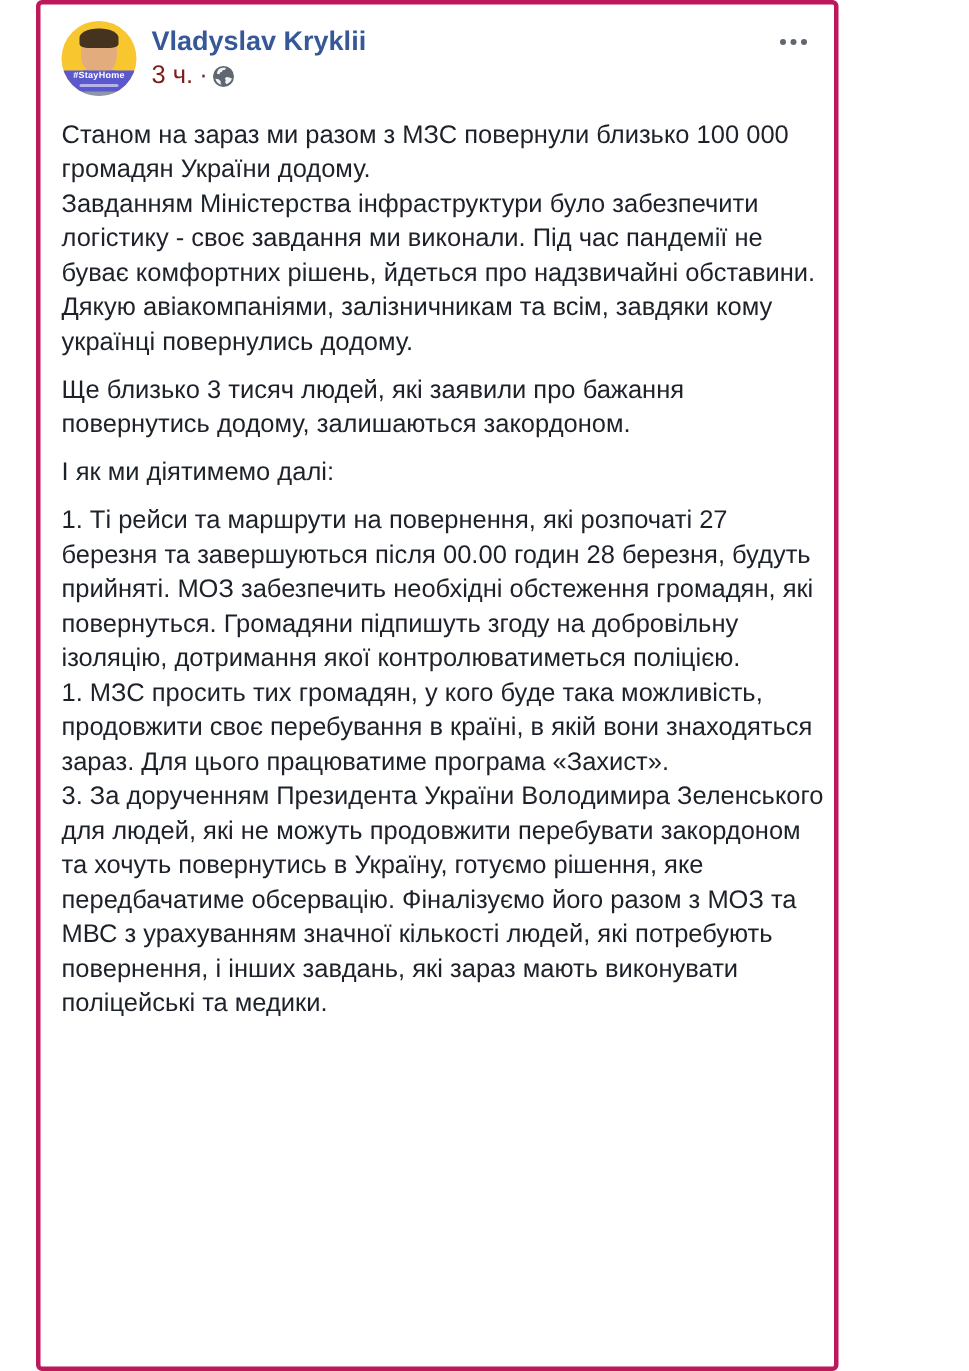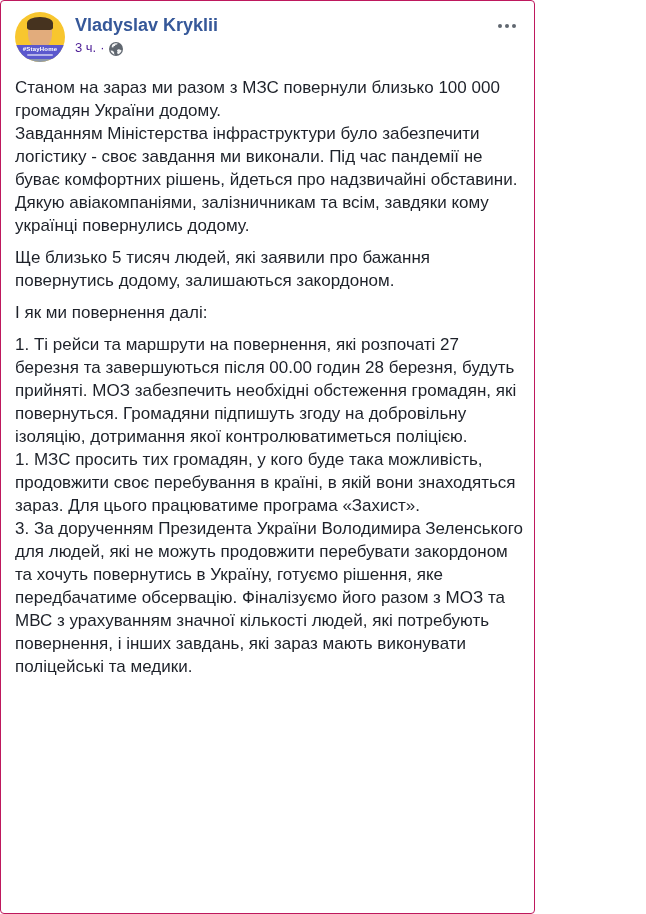--- a/index.html
+++ b/index.html
@@ -5,23 +5,24 @@
   * { box-sizing: border-box; margin: 0; padding: 0; }
   html, body { background: #ffffff; }
   body {
     font-family: "Liberation Sans", "DejaVu Sans", sans-serif;
     width: 646px;
   }
   .fb-card {
     width: 535px;
     height: 914px;
     background: #ffffff;
-    border: 1px solid #be185d;
+    border: 3px solid #be185d;
     border-radius: 4px;
     overflow: hidden;
+    margin-left: 24px;
   }
   
   .post-header {
     display: flex;
     align-items: flex-start;
     padding: 11px 16px 0 14px;
   }
   .avatar {
     position: relative;
     width: 50px;
@@ -84,22 +85,22 @@
     line-height: 22px;
     text-decoration: none;
     cursor: pointer;
     display: inline-block;
   }
   .meta-row {
     display: flex;
     align-items: flex-end;
     gap: 4px;
     margin-top: 4px;
-    color: #4c1d95;
-    font-size: 13px;
+    color: #7f1d1d;
+    font-size: 17px;
     line-height: 16px;
   }
   .meta-link { cursor: pointer; }
   .globe-icon { display: inline-block; width: 14px; height: 14px; margin-top: 1px; }
   .more-btn {
     display: flex;
     align-items: center;
     gap: 3px;
     padding: 8px 2px;
     margin-top: 4px;
@@ -160,25 +161,25 @@
 
     <div class="text-block">
       <div>Станом на зараз ми разом з МЗС повернули близько 100 000 громадян України додому.</div>
       <div>Завданням Міністерства інфраструктури було забезпечити логістику - своє завдання ми виконали. Під час пандемії не буває комфортних рішень, йдеться про надзвичайні обставини. Дякую авіакомпаніями, залізничникам та всім, завдяки кому українці повернулись додому.</div>
     </div>
 
     <div class="text-block">
     </div>
 
     <div class="text-block">
-      <div>Ще близько 5 тисяч людей, які заявили про бажання повернутись додому, залишаються закордоном.</div>
+      <div>Ще близько 3 тисяч людей, які заявили про бажання повернутись додому, залишаються закордоном.</div>
     </div>
 
     <div class="text-block">
-      <div>І як ми повернення далі:</div>
+      <div>І як ми діятимемо далі:</div>
     </div>
 
     <div class="text-block">
       <div>1. Ті рейси та маршрути на повернення, які розпочаті 27 березня та завершуються після 00.00 годин 28 березня, будуть прийняті. МОЗ забезпечить необхідні обстеження громадян, які повернуться. Громадяни підпишуть згоду на добровільну ізоляцію, дотримання якої контролюватиметься поліцією.</div>
       <div>1. МЗС просить тих громадян, у кого буде така можливість, продовжити своє перебування в країні, в якій вони знаходяться зараз. Для цього працюватиме програма «Захист».</div>
       <div>3. За дорученням Президента України Володимира Зеленського для людей, які не можуть продовжити перебувати закордоном та хочуть повернутись в Україну, готуємо рішення, яке передбачатиме обсервацію. Фіналізуємо його разом з МОЗ та МВС з урахуванням значної кількості людей, які потребують повернення, і інших завдань, які зараз мають виконувати поліцейські та медики.</div>
     </div>
 
 
   </div>

